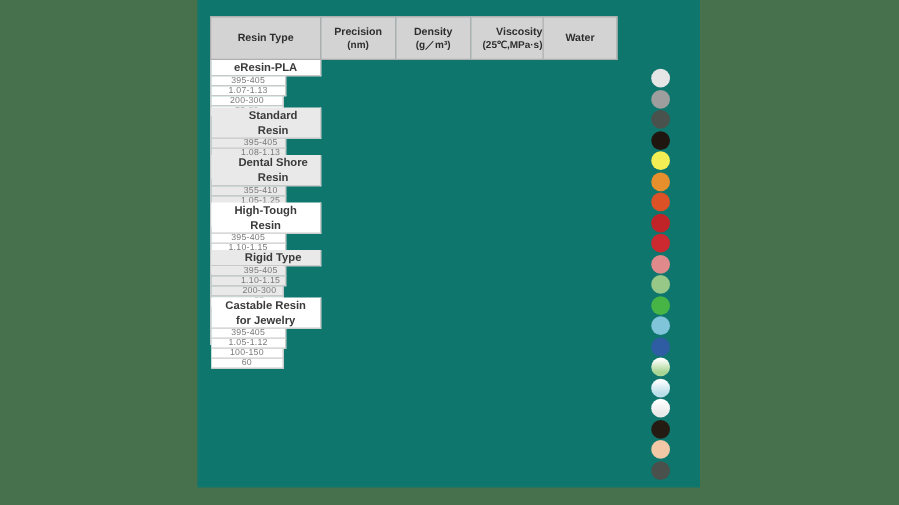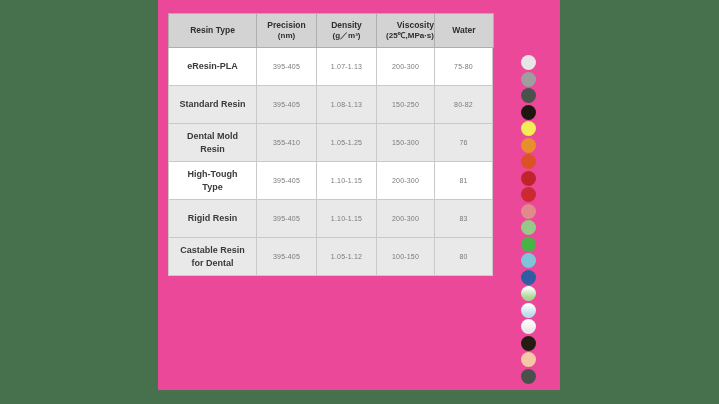--- a/index.html
+++ b/index.html
@@ -9,21 +9,21 @@
     overflow: hidden;
     font-family: "Liberation Sans", sans-serif;
     background: #47704d;
   }
   * { box-sizing: border-box; }
 
   .panel {
     position: absolute;
     left: 158px; top: 0;
     width: 402px; height: 390px;
-    background: #ec4899;
+    background: #0f766e;
   }
 
   .table-wrap {
     position: absolute;
     left: 10px; top: 13px;
     width: 384px;
   }
 
   
   .header-row { display: flex; height: 35px; }
@@ -35,29 +35,29 @@
     align-items: center; justify-content: center;
     text-align: center;
     color: #2e2e2e;
     font-size: 8.5px; font-weight: 700; line-height: 1.3;
   }
   .hcell:first-child { border-left: 1px solid #aeaeae; }
   .hcell .sub { font-weight: 700; font-size: 8px; }
 
   
   .body { border-left: 1px solid #c9c9c9; width: 326px; }
-  .body-row { display: flex; height: 38px; }
+  .body-row { display: flex; height: 38px; flex-direction: column; }
   .cell {
     border-right: 1px solid #c9c9c9;
     border-bottom: 1px solid #c9c9c9;
     display: flex; align-items: center; justify-content: center;
     text-align: center;
     background: #ffffff;
   }
-  .body-row.alt .cell { background: #e9e9e9; }
+  .body-row.alt .cell { background: #e9e9e9; padding-left: 20px; }
   .cell.name  { width: 88px; font-size: 9px; font-weight: 700; color: #3a3a3a; line-height: 1.35; padding: 0 8px; }
   .cell.val   { font-size: 7px; color: #7a7a7a; letter-spacing: 0.2px; }
   .cell.c-wav { width: 60px; }
   .cell.c-den { width: 60px; }
   .cell.c-vis { width: 58px; }
   .cell.c-har { width: 58px; }
 
   
   .color-strip {
     position: absolute;
@@ -103,46 +103,46 @@
             <div class="cell val c-har">75-80</div>
           </div>
           <div class="body-row alt">
             <div class="cell name">Standard Resin</div>
             <div class="cell val c-wav">395-405</div>
             <div class="cell val c-den">1.08-1.13</div>
             <div class="cell val c-vis">150-250</div>
             <div class="cell val c-har">80-82</div>
           </div>
           <div class="body-row alt">
-            <div class="cell name">Dental Mold Resin</div>
+            <div class="cell name">Dental Shore Resin</div>
             <div class="cell val c-wav">355-410</div>
             <div class="cell val c-den">1.05-1.25</div>
             <div class="cell val c-vis">150-300</div>
             <div class="cell val c-har">76</div>
           </div>
           <div class="body-row">
-            <div class="cell name">High-Tough Type</div>
+            <div class="cell name">High-Tough Resin</div>
             <div class="cell val c-wav">395-405</div>
             <div class="cell val c-den">1.10-1.15</div>
             <div class="cell val c-vis">200-300</div>
             <div class="cell val c-har">81</div>
           </div>
           <div class="body-row alt">
-            <div class="cell name">Rigid Resin</div>
+            <div class="cell name">Rigid Type</div>
             <div class="cell val c-wav">395-405</div>
             <div class="cell val c-den">1.10-1.15</div>
             <div class="cell val c-vis">200-300</div>
             <div class="cell val c-har">83</div>
           </div>
-          <div class="body-row alt">
-            <div class="cell name">Castable Resin for Dental</div>
+          <div class="body-row">
+            <div class="cell name">Castable Resin for Jewelry</div>
             <div class="cell val c-wav">395-405</div>
             <div class="cell val c-den">1.05-1.12</div>
             <div class="cell val c-vis">100-150</div>
-            <div class="cell val c-har">80</div>
+            <div class="cell val c-har">60</div>
           </div>
         </div>
       <div class="color-strip" id="color-strip">
           <div class="dot" title="white" style="background: rgb(230, 230, 230);"></div>
           <div class="dot" title="gray" style="background: rgb(158, 158, 158);"></div>
           <div class="dot" title="dark-gray" style="background: rgb(74, 82, 77);"></div>
           <div class="dot" title="black" style="background: rgb(32, 22, 16);"></div>
           <div class="dot" title="yellow" style="background: rgb(243, 238, 83);"></div>
           <div class="dot" title="orange" style="background: rgb(231, 142, 45);"></div>
           <div class="dot" title="red-orange" style="background: rgb(220, 81, 38);"></div>

